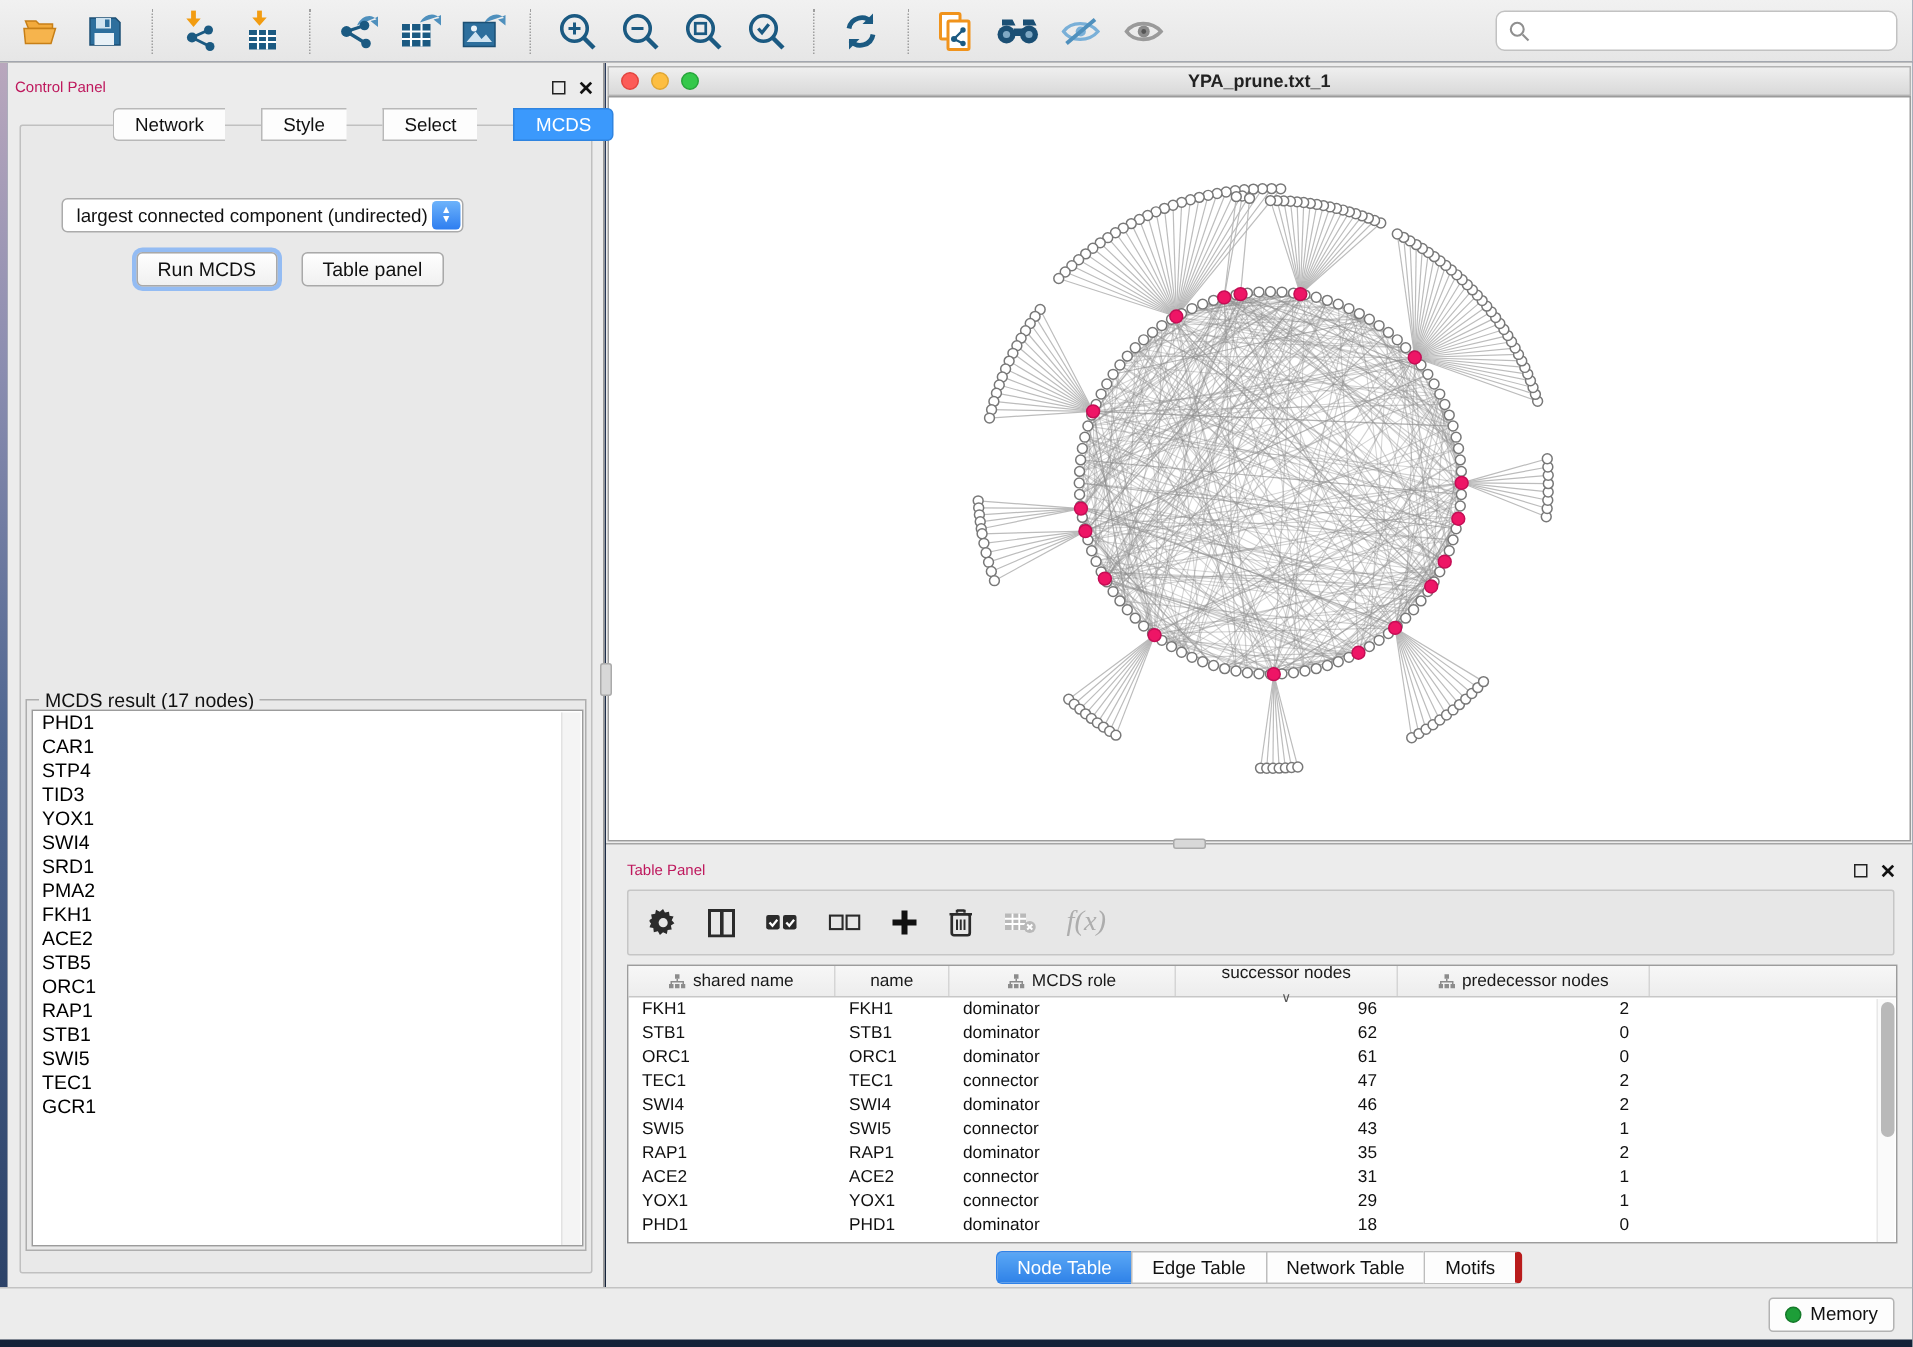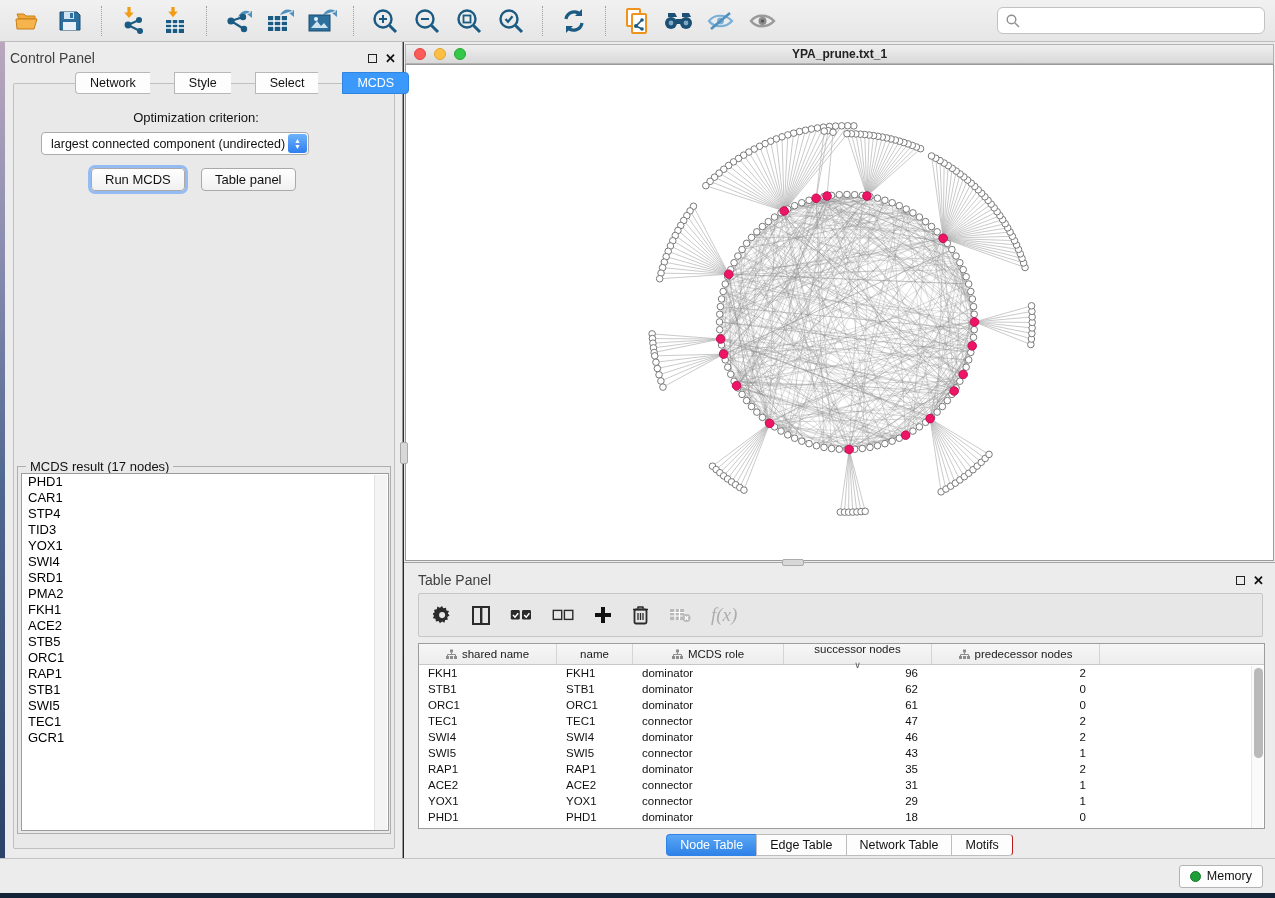--- a/index.html
+++ b/index.html
@@ -26,21 +26,21 @@
     background:#fff; display:flex; align-items:center; padding:0 8px; gap:6px; color:#8a8a8a;
   }
 
   
   #wall-strip { left:0; top:42px; width:5px; height:818px;
     background:linear-gradient(180deg,#b9a7bd 0%, #8b8db0 25%, #4f6690 55%, #2c4268 100%); }
 
   
   #control-panel { left:5px; top:42px; width:398px; height:818px; background:#ececec; border-right:1px solid #9a9a9a; }
   #cp-header { left:5px; top:6px; width:386px; height:20px; display:flex; align-items:center; }
-  .panel-title { font-size:14px; color:#404040; }
+  .panel-title { font-size:10px; color:#be185d; }
   .win-btns { margin-left:auto; display:flex; gap:8px; align-items:center; }
   .float-btn { width:9px; height:9px; border:1.7px solid #222; display:inline-block; }
   .close-btn { font-size:13px; font-weight:bold; color:#111; line-height:9px; }
 
   #cp-tabs { left:70px; top:30px; height:18px; display:flex; z-index:3;gap:24px; }
   .cp-tab {
     padding:0 14px; height:22px; display:flex; align-items:center; font-size:12.5px;
     background:#fdfdfd; border:1px solid #b8b8b8; border-right:none; color:#111;
   }
   .cp-tab:first-child { border-radius:4px 0 0 4px; }
@@ -103,21 +103,21 @@
   .nt-row { display:flex; height:16px; align-items:center; }
   .nt-cell { font-size:11.5px; padding:0 14px 0 9px; white-space:nowrap; overflow:hidden; }
   .nt-cell.num { text-align:right; }
   #nt-vscroll { position:absolute; right:1px; top:22px; width:12px; height:162px; background:#fafafa; border-left:1px solid #e8e8e8; }
   #nt-thumb { position:absolute; left:1.5px; top:2px; width:9px; height:90px; background:#b9b9b9; border-radius:5px; }
 
   #tp-tabs { left:0; top:271px; width:871px; display:flex; justify-content:center; }
   .tp-tab { height:22px; display:flex; align-items:center; padding:0 13px; font-size:12.5px;
     background:#fdfdfd; border:1px solid #bdbdbd; border-right:none; color:#111; }
   .tp-tab:first-child { border-radius:4px 0 0 4px; }
-  .tp-tab:last-child { border-right:1px solid #b91c1c; border-radius:0 4px 4px 0; }
+  .tp-tab:last-child { border-right:5px solid #b91c1c; border-radius:0 4px 4px 0; }
   .tp-tab.active { background:linear-gradient(#5aa7f5,#2f82e8); color:#fff; border-color:#2f82e8; }
 
   
   #status-bar { left:0; top:858px; width:1275px; height:35px; background:#ececec; border-top:1px solid #c3c3c3;
     display:flex; align-items:center; padding:0 12px; }
   #memory-btn { margin-left:auto; height:23px; background:#fdfdfd; border:1px solid #b3b3b3; border-radius:3px;
     display:flex; align-items:center; gap:6px; padding:0 10px; font-size:12.5px; }
   #memory-dot { width:11px; height:11px; border-radius:50%; background:#1d9e38; border:1px solid #157a2a; }
 
   svg { display:block; }
@@ -277,21 +277,20 @@
       <span class="close-btn">✕</span>
     </span>
   </div>
   <div id="cp-box" class="abs"></div>
   <div id="cp-tabs" class="abs">
       <div class="cp-tab">Network</div>
       <div class="cp-tab">Style</div>
       <div class="cp-tab">Select</div>
       <div class="cp-tab active">MCDS</div>
     </div>
-  <div id="opt-label" class="abs">Optimization criterion:</div>
   <div id="criterion-select" class="abs">
     <span>largest connected component (undirected)</span>
     <span id="criterion-stepper">
         <span>▲</span>
         <span>▼</span>
       </span>
   </div>
   <div id="run-btn" class="btn abs">Run MCDS</div>
   <div id="closepanel-btn" class="btn abs">Table panel</div>
 

